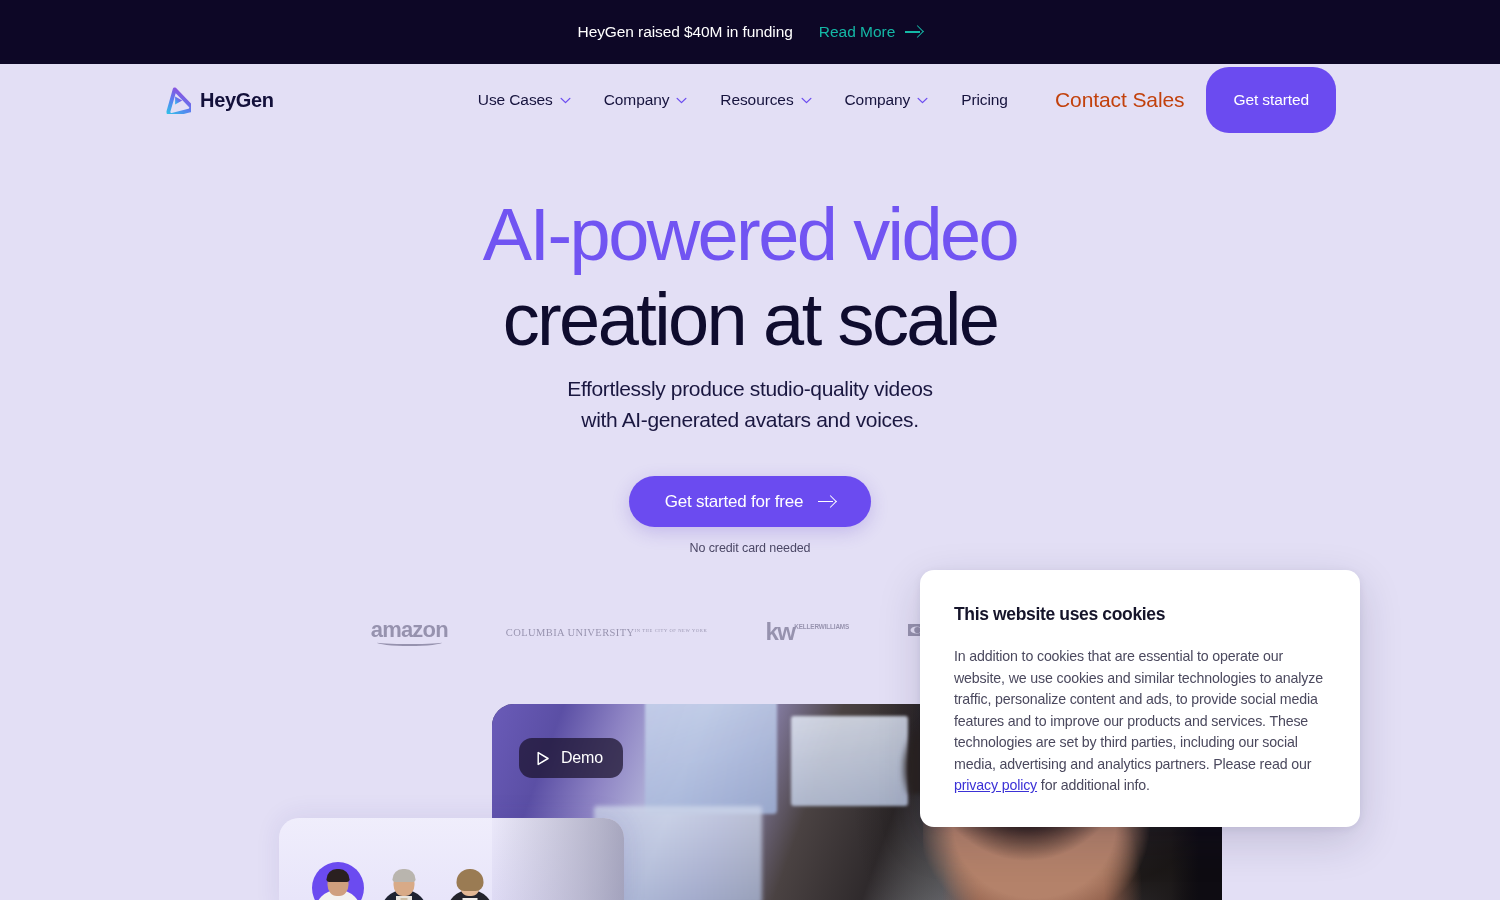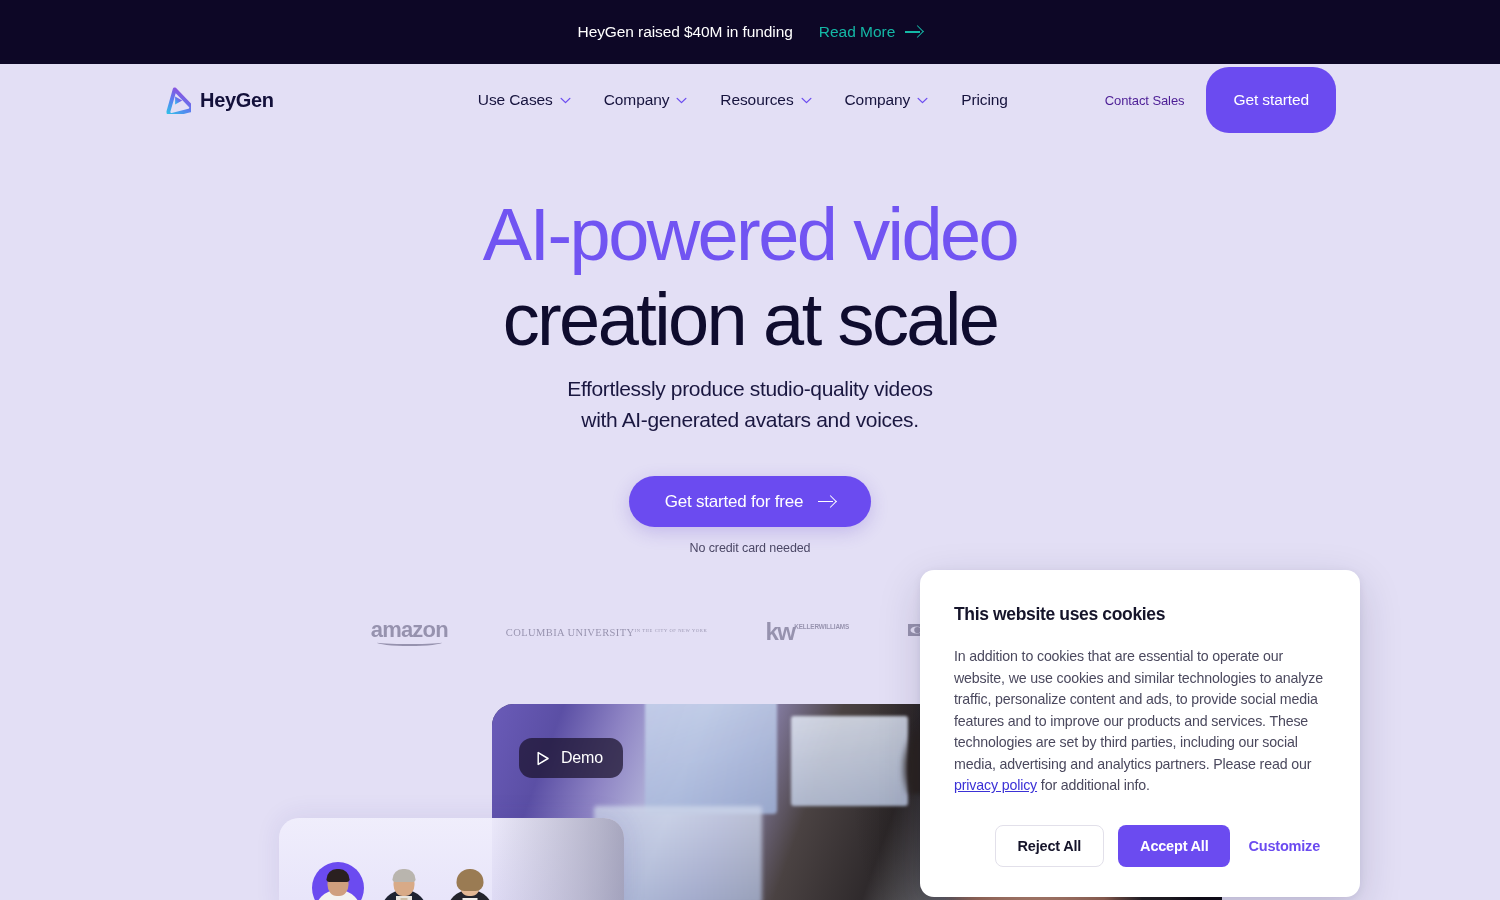--- a/index.html
+++ b/index.html
@@ -108,22 +108,22 @@
     width: 11px; height: 7px; display:block;
   }
 
   .header-right {
     margin-left: auto;
     display: flex;
     align-items: center;
     gap: 22px;
   }
   .contact-sales {
-    font-size: 13px;
-    color: #4c1d95;
+    font-size: 21px;
+    color: #c2410c;
     cursor: pointer;
     text-decoration: none;
     letter-spacing: -0.1px;
     white-space: nowrap;
   }
   .btn-get-started {
     background: #6b4bf0;
     color: #fff;
     font-size: 15.5px;
     border: none;
@@ -630,18 +630,13 @@
         <div class="av-hair"></div>
       </div>
     </div>
     <div class="card-fade"></div>
   </div>
 </div>
 
 <div class="cookie">
   <h2>This website uses cookies</h2>
   <p><span>In addition to cookies that are essential to operate our website, we use cookies and similar technologies to analyze traffic, personalize content and ads, to provide social media features and to improve our products and services. These technologies are set by third parties, including our social media, advertising and analytics partners. Please read our </span><a class="policy">privacy policy</a><span> for additional info.</span></p>
-  <div class="cookie-actions">
-    <button class="btn-reject">Reject All</button>
-    <button class="btn-accept">Accept All</button>
-    <button class="btn-customize">Customize</button>
-  </div>
 </div>
 
 </body></html>

